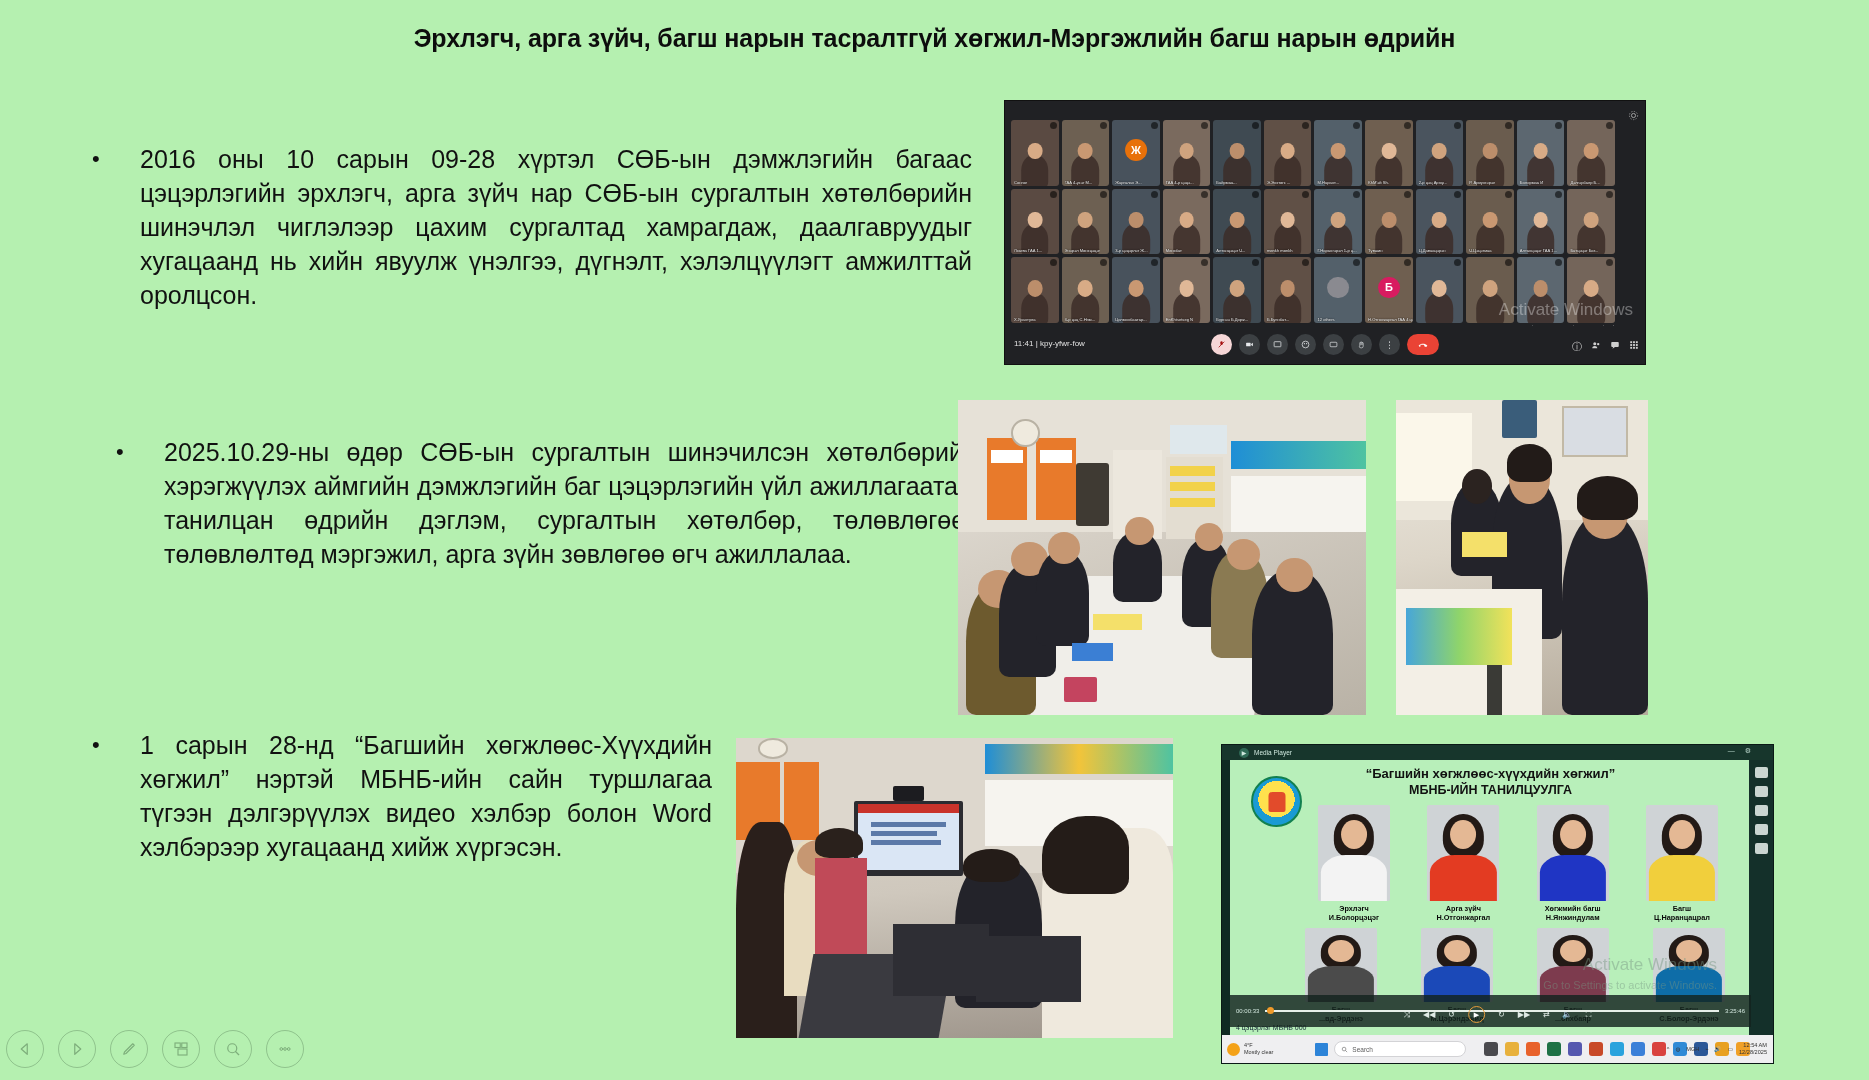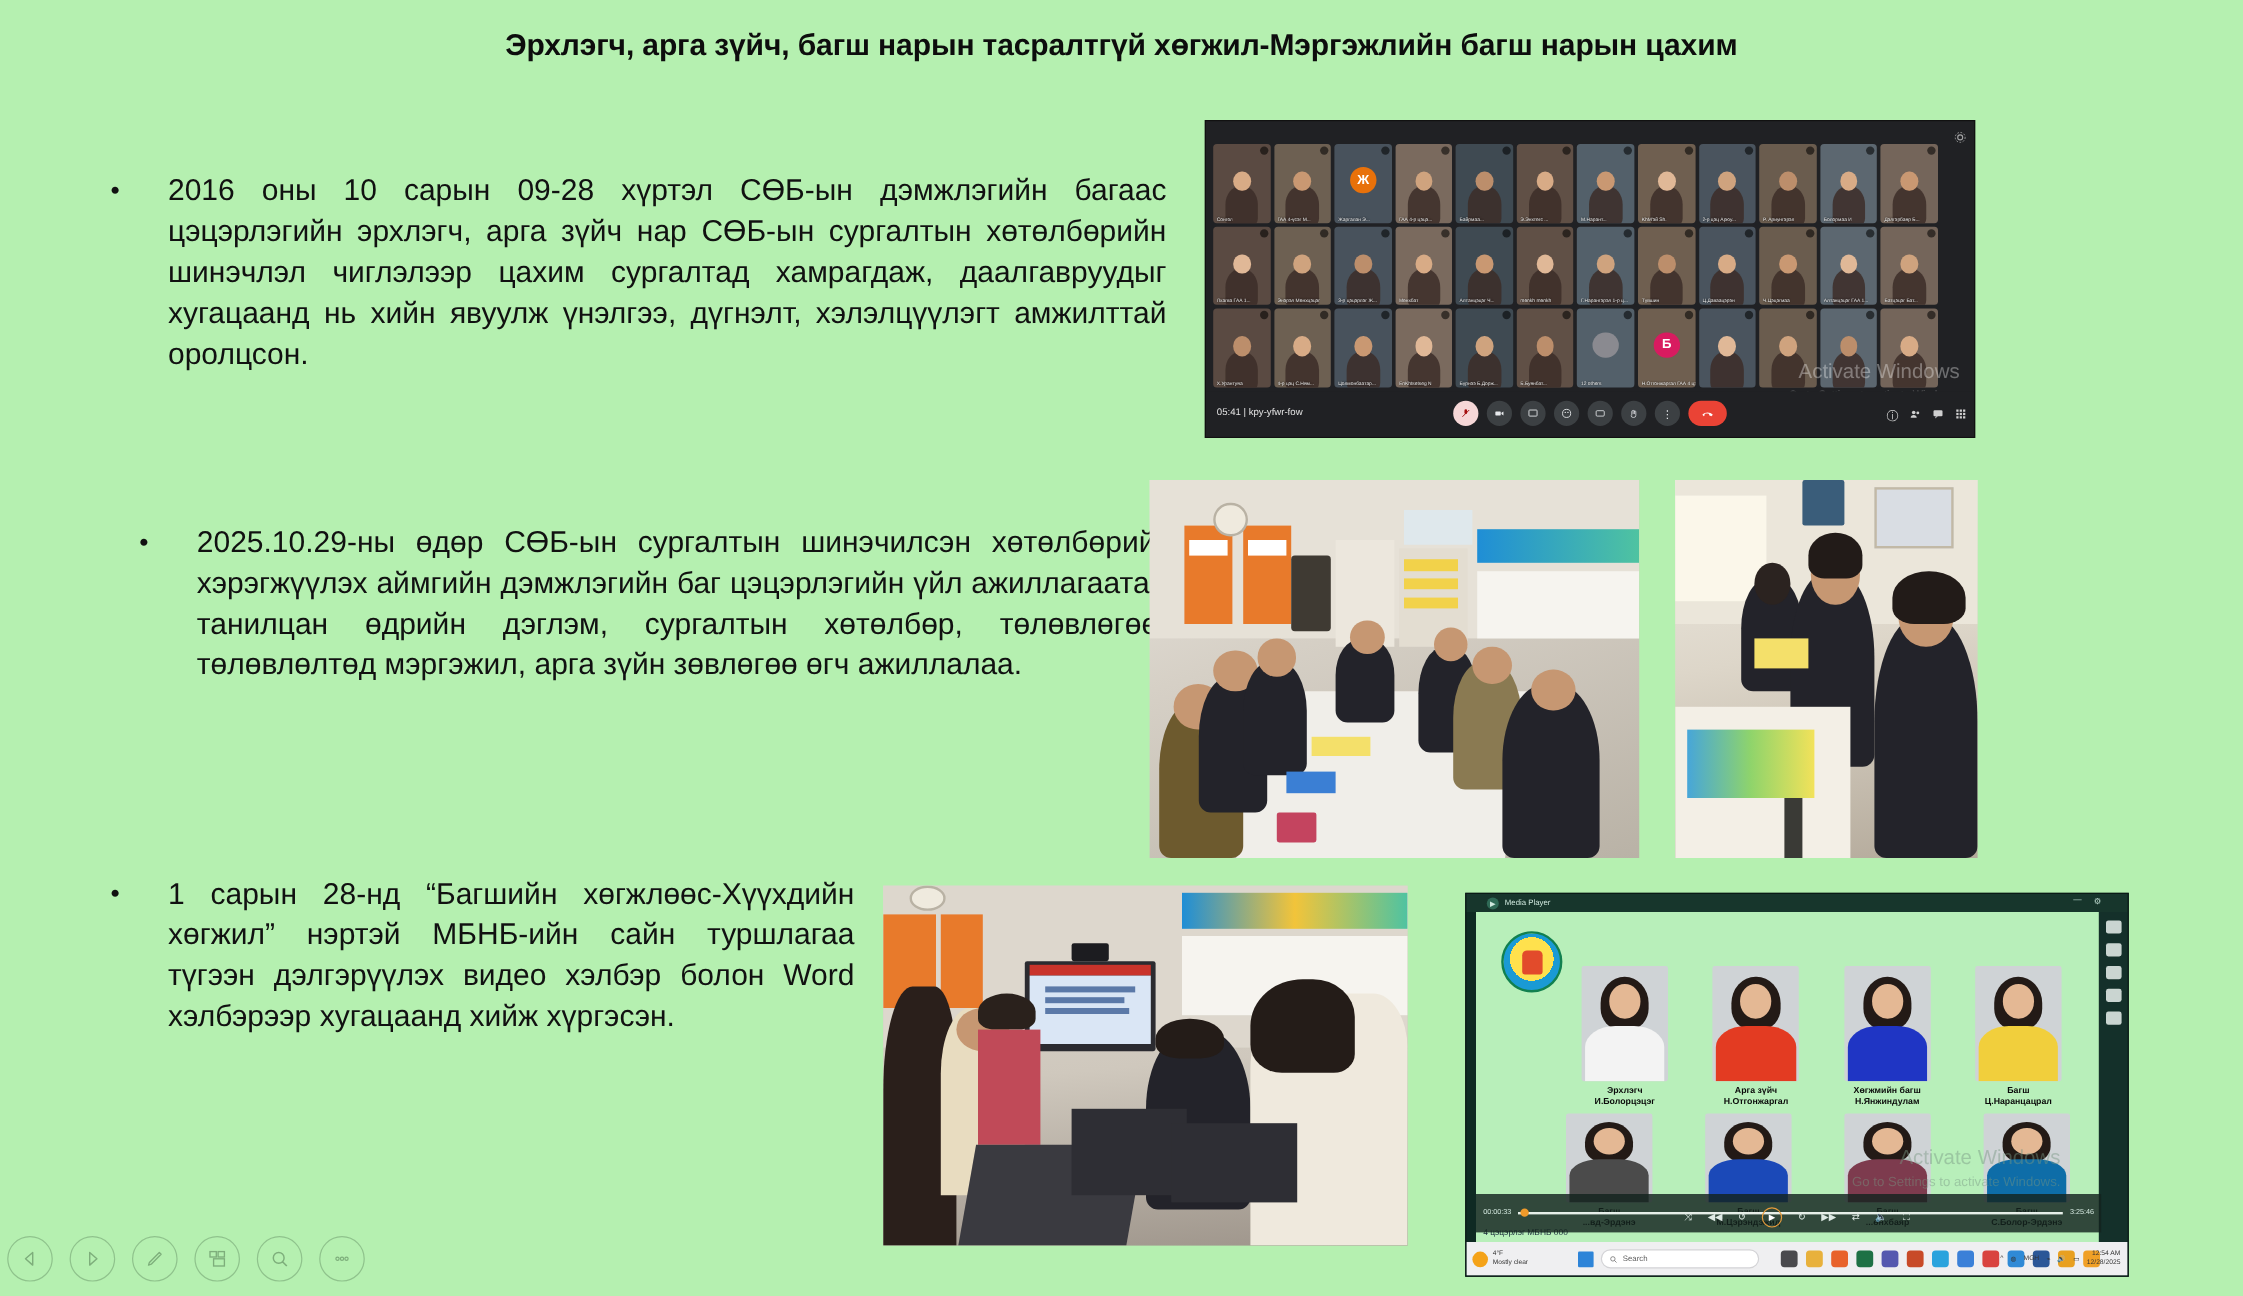--- a/index.html
+++ b/index.html
@@ -306,21 +306,21 @@
     width: 38px; height: 38px; border-radius: 50%;
     border: 1.5px solid rgba(90,130,90,.42);
     display: flex; align-items: center; justify-content: center;
     color: rgba(80,120,80,.55);
   }
   .tb-btn svg { display: block; }
 </style>
 </head>
 <body>
 
-<div class="slide-title">Эрхлэгч, арга зүйч, багш нарын тасралтгүй хөгжил-Мэргэжлийн багш нарын цахим</div>
+<div class="slide-title">Эрхлэгч, арга зүйч, багш нарын тасралтгүй хөгжил-Мэргэжлийн багш нарын өдрийн</div>
 
 <div class="bullet-block" id="bullet-1">
   <span class="bullet-dot">•</span>
   <span class="bullet-text">2016 оны 10 сарын 09-28 хүртэл СӨБ-ын дэмжлэгийн багаас цэцэрлэгийн эрхлэгч, арга зүйч нар СӨБ-ын сургалтын хөтөлбөрийн шинэчлэл чиглэлээр цахим сургалтад хамрагдаж, даалгавруудыг хугацаанд нь хийн явуулж үнэлгээ, дүгнэлт, хэлэлцүүлэгт амжилттай оролцсон.</span>
 </div>
 
 <div class="bullet-block" id="bullet-2">
   <span class="bullet-dot">•</span>
   <span class="bullet-text">2025.10.29-ны өдөр СӨБ-ын сургалтын шинэчилсэн хөтөлбөрийг хэрэгжүүлэх аймгийн дэмжлэгийн баг цэцэрлэгийн үйл ажиллагаатай танилцан өдрийн дэглэм, сургалтын хөтөлбөр, төлөвлөгөө, төлөвлөлтөд мэргэжил, арга зүйн зөвлөгөө өгч ажиллалаа.</span>
 </div>
@@ -555,21 +555,21 @@
         <div class="mic"></div>
         <div class="nm"></div>
       </div>
     </div>
 
   <div class="watermark-big" style="right:12px; bottom:44px;">Activate Windows</div>
   <div class="watermark-sub" style="right:12px; bottom:30px;">Go to Settings to activate Windows.</div>
 
   <div class="meet-bottom">
     <div class="meet-time">
-      <span>05:41</span>
+      <span>11:41</span>
       <span>|</span>
       <span>kpy-yfwr-fow</span>
     </div>
     <div class="meet-ctrls">
       <div class="cbtn muted">
         <svg viewBox="0 0 16 16" width="9" height="9">
             <rect x="6" y="2" width="4" height="7" rx="2" fill="#a50e0e"></rect>
             <path d="M3 13 L13 3" stroke="#a50e0e" stroke-width="1.4"></path>
           </svg>
       </div>
@@ -734,20 +734,24 @@
     <span class="mp-win-btns">
       <span>—</span>
       <span>⚙</span>
     </span>
   </div>
 
   <div class="mp-stage">
     <div class="mp-logo">
         <span class="kid"></span>
       </div>
+    <div class="mp-head">
+      <div class="l1">“Багшийн хөгжлөөс-хүүхдийн хөгжил”</div>
+      <div class="l2">МБНБ-ИЙН ТАНИЛЦУУЛГА</div>
+    </div>
     <div class="mp-people-row" id="mp-row-1">
         <div class="mp-person">
           <div class="portrait">
             <div class="hair"></div>
             <div class="face"></div>
             <div class="body" style="background: rgb(243, 243, 243);"></div>
           </div>
           <div class="role">Эрхлэгч</div>
           <div class="nm">И.Болорцэцэг</div>
         </div>

